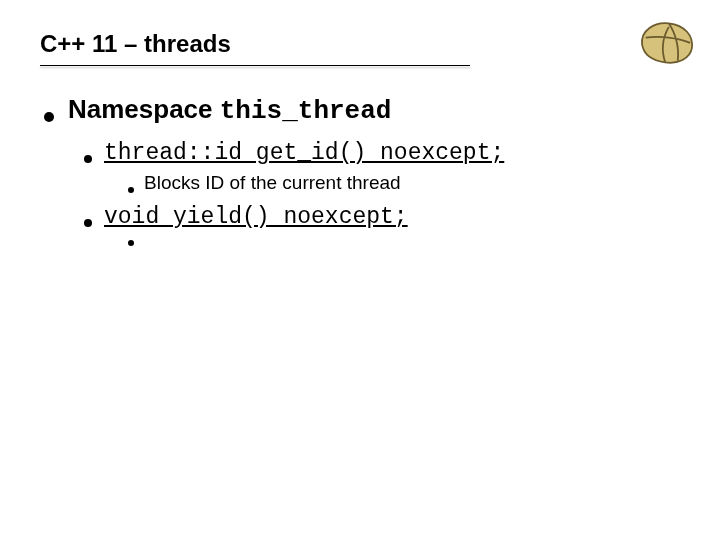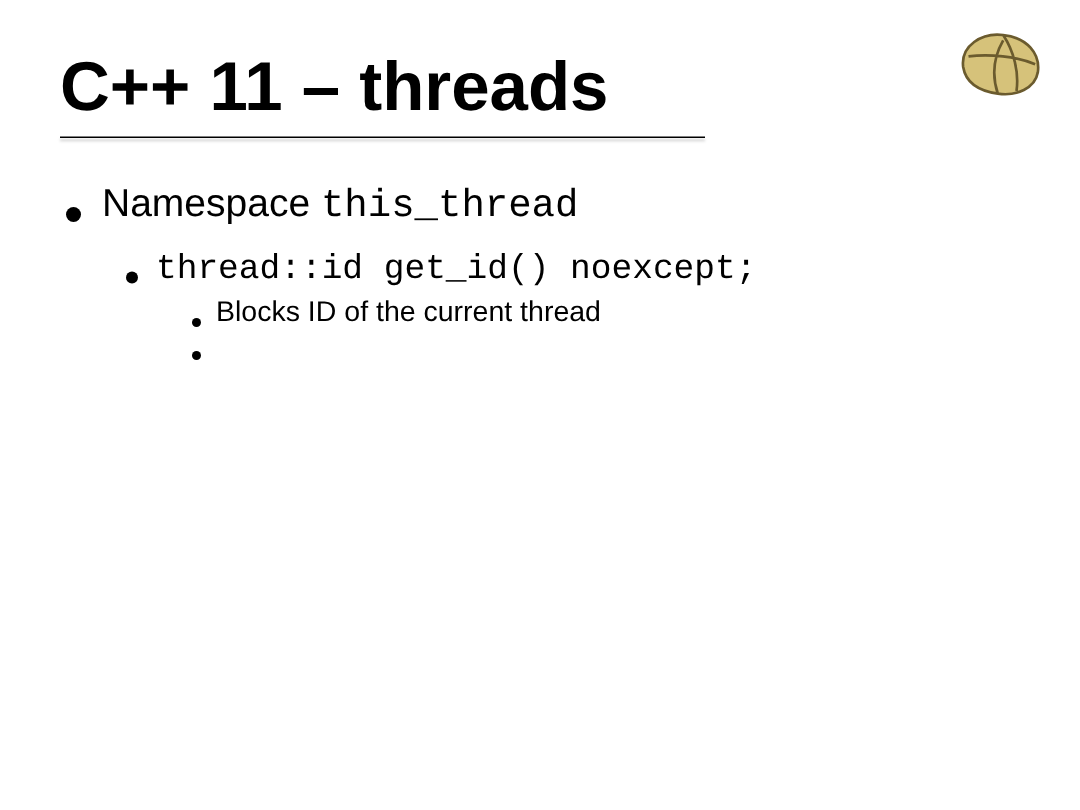--- a/index.html
+++ b/index.html
@@ -18,21 +18,21 @@
     height: 540px;
     position: relative;
     box-sizing: border-box;
     padding: 30px 40px 30px 40px;
   }
   .title-wrap {
     position: relative;
     margin-bottom: 30px;
   }
   .title {
-    font-size: 46px;
+    font-size: 24px;
     font-weight: bold;
     padding-bottom: 6px;
   }
   .title-rule {
     position: absolute;
     left: 0;
     bottom: -2px;
     width: 430px;
     height: 1px;
     background: #000;
@@ -44,26 +44,28 @@
     right: 24px;
     width: 58px;
     height: 48px;
   }
   .shell svg { width: 100%; height: 100%; }
   .lvl1 {
     font-size: 26px;
     margin: 0 0 14px 4px;
     display: flex;
     align-items: baseline;
+    font-weight: bold;
   }
   .lvl2 {
     font-size: 23px;
     margin: 4px 0 6px 44px;
     display: flex;
     align-items: baseline;
+    text-decoration: underline;
   }
   .lvl3 {
     font-size: 19px;
     margin: 2px 0 10px 88px;
     display: flex;
     align-items: baseline;
   }
   .bullet1 {
     width: 10px; height: 10px; border-radius: 50%;
     background: #000; display: inline-block;
@@ -115,18 +117,22 @@
 
   <div class="lvl2">
     <span class="bullet2"></span>
     <span class="mono txt">thread::id get_id() noexcept;</span>
   </div>
   <div class="lvl3">
     <span class="bullet3"></span>
     <span class="txt">Blocks ID of the current thread</span>
   </div>
 
+  <div class="lvl2">
+    <span class="bullet2"></span>
+    <span class="mono txt">void yield() noexcept;</span>
+  </div>
 
   <div class="lvl3">
     <span class="bullet3"></span>
   </div>
 
 </div>
 
 </body></html>

